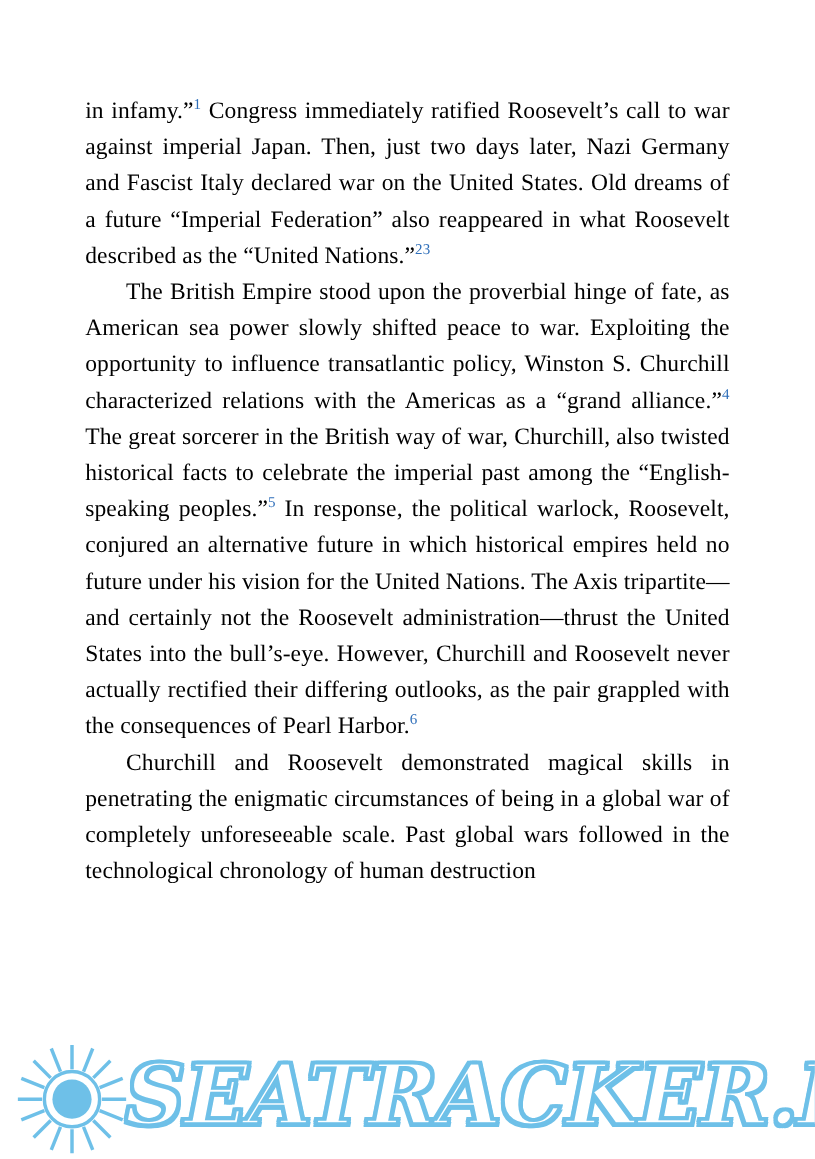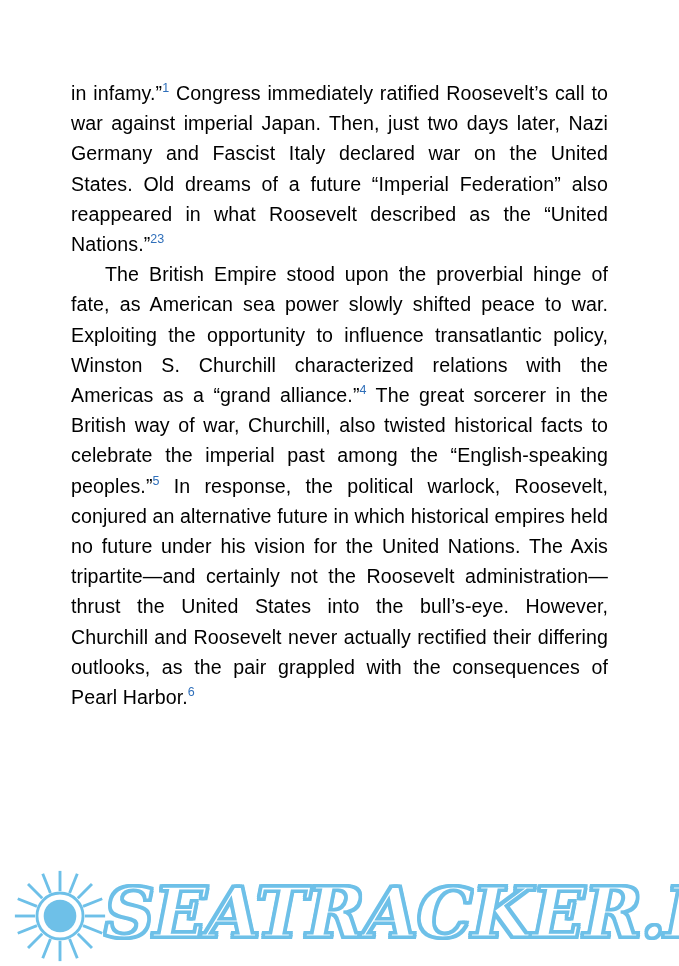--- a/index.html
+++ b/index.html
@@ -29,20 +29,21 @@
     width: 537px;
   }
   p.para {
     margin: 0;
     font-size: 19.6px;
     line-height: 30.2px;
     color: #000000;
     text-align: justify;
     text-justify: inter-word;
     letter-spacing: 0.1px;
+    font-family: Liberation Serif, serif;
   }
   p.para.indent {
     text-indent: 34px;
   }
   sup.fn {
     color: #2f6fba;
     font-size: 12.5px;
     vertical-align: super;
     line-height: 0;
   }
@@ -81,20 +82,21 @@
   }
 </style>
 </head>
 <body>
 
 <div class="page">
 
   <div class="text-column">
     <p class="para" id="para-1">in infamy.”<sup class="fn">1</sup> Congress immediately ratified Roosevelt’s call to war against imperial Japan. Then, just two days later, Nazi Germany and Fascist Italy declared war on the United States. Old dreams of a future “Imperial Federation” also reappeared in what Roosevelt described as the “United Nations.”<sup class="fn">23</sup></p>
     <p class="para indent" id="para-2">The British Empire stood upon the proverbial hinge of fate, as American sea power slowly shifted peace to war. Exploiting the opportunity to influence transatlantic policy, Winston S. Churchill characterized relations with the Americas as a “grand alliance.”<sup class="fn">4</sup> The great sorcerer in the British way of war, Churchill, also twisted historical facts to celebrate the imperial past among the “English-speaking peoples.”<sup class="fn">5</sup> In response, the political warlock, Roosevelt, conjured an alternative future in which historical empires held no future under his vision for the United Nations. The Axis tripartite—and certainly not the Roosevelt administration—thrust the United States into the bull’s-eye. However, Churchill and Roosevelt never actually rectified their differing outlooks, as the pair grappled with the consequences of Pearl Harbor.<sup class="fn">6</sup></p>
+    <p class="para indent" id="para-3">Churchill and Roosevelt demonstrated magical skills in penetrating the enigmatic circumstances of being in a global war of completely unforeseeable scale. Past global wars followed in the technological chronology of human destruction</p>
   </div>
 
   <div class="watermark">
     <svg class="wm-sun" viewBox="0 0 100 100">
       <g stroke="#6ec0e8" stroke-width="3" fill="none">
         <circle cx="50" cy="50" r="24"></circle>
       </g>
       <circle cx="50" cy="50" r="17" fill="#6ec0e8"></circle>
       <g stroke="#6ec0e8" stroke-width="3">
         <line x1="50" y1="3" x2="50" y2="24"></line>

